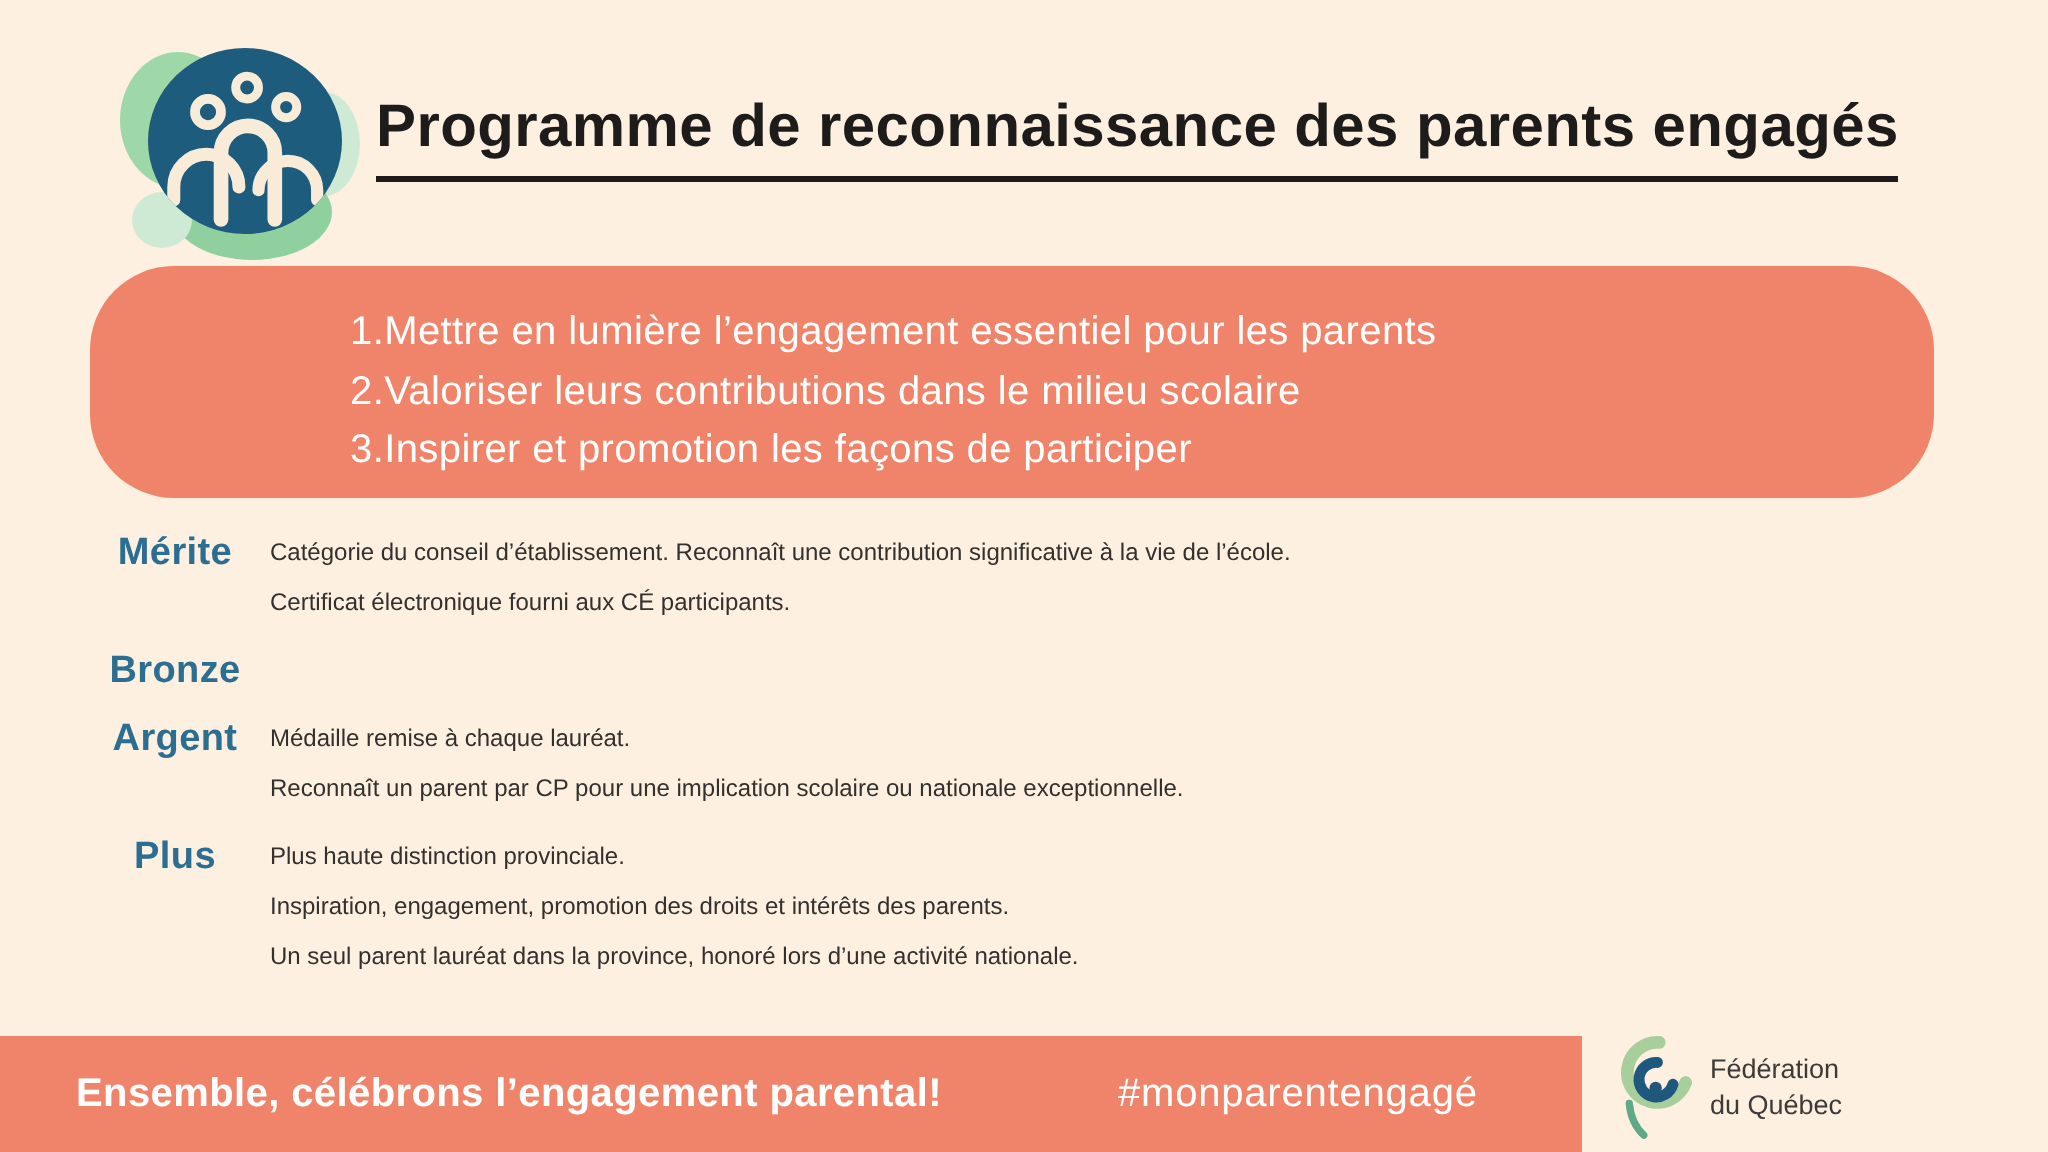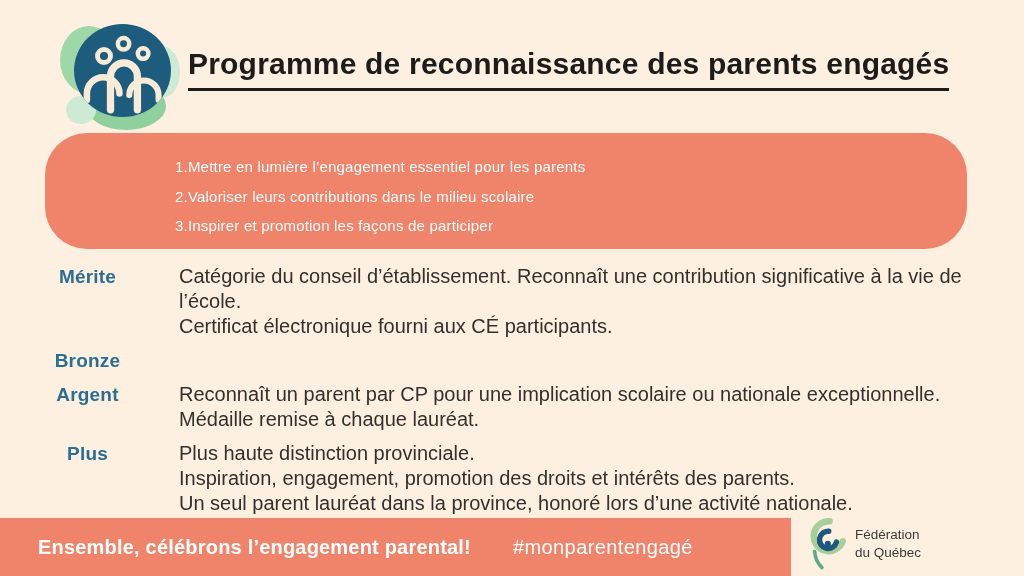--- a/index.html
+++ b/index.html
@@ -47,38 +47,38 @@
     white-space:nowrap;
   }
 
   
   .objectives-box{
     position:absolute;left:45px;top:133px;width:922px;height:116px;
     background:var(--accent);border-radius:42px;color:#ffffff;
   }
   .obj-list{
     list-style:none;counter-reset:obj;margin:0;padding:19px 20px 0 130px;
-    font-size:15px;line-height:29.5px;font-weight:400;letter-spacing:0.2px;
+    font-size:20px;line-height:29.5px;font-weight:400;letter-spacing:0.2px;
   }
   .obj-list li{counter-increment:obj;}
   .obj-list li::before{content:counter(obj) ".";}
 
   
   .categories{position:absolute;left:40px;top:264px;width:960px;}
-  .cat-row{display:flex;margin-bottom:9px;gap:44px;}
+  .cat-row{display:flex;margin-bottom:9px;}
   .cat-label{
     flex:0 0 95px;text-align:center;font-size:19px;font-weight:bold;
     color:var(--label-teal);line-height:25px;letter-spacing:0.2px;
   }
-  .cat-desc{font-size:20px;line-height:25px;color:var(--body-ink);}
+  .cat-desc{font-size:12px;line-height:25px;color:var(--body-ink);}
 
   
   .footer-bar{
     position:absolute;left:0;top:518px;width:791px;height:58px;
-    background:var(--accent);display:flex;align-items:center;color:#ffffff;
+    background:var(--accent);display:flex;align-items:center;color:#ffffff;gap:46px;
   }
   .slogan{margin-left:38px;font-size:20px;font-weight:bold;letter-spacing:0.2px;}
   .hashtag{margin-left:42px;font-size:20px;font-weight:400;letter-spacing:0.4px;text-align:right;}
 
   
   .fcpq{position:absolute;left:806px;top:517px;display:flex;align-items:center;}
   .fcpq-text{margin-left:9px;font-size:13.5px;line-height:17.5px;color:#3d3b38;}
 </style>
 </head>
 <body>
@@ -124,22 +124,22 @@
       </div>
     </div>
 
     <div class="cat-row">
       <div class="cat-label">Bronze</div>
     </div>
 
     <div class="cat-row">
       <div class="cat-label">Argent</div>
       <div class="cat-desc">
+        <div>Médaille remise à chaque lauréat.</div>
         <div>Reconnaît un parent par CP pour une implication scolaire ou nationale exceptionnelle.</div>
-        <div>Médaille remise à chaque lauréat.</div>
       </div>
     </div>
 
     <div class="cat-row">
       <div class="cat-label">Plus</div>
       <div class="cat-desc">
         <div>Plus haute distinction provinciale.</div>
         <div>Inspiration, engagement, promotion des droits et intérêts des parents.</div>
         <div>Un seul parent lauréat dans la province, honoré lors d’une activité nationale.</div>
       </div>

